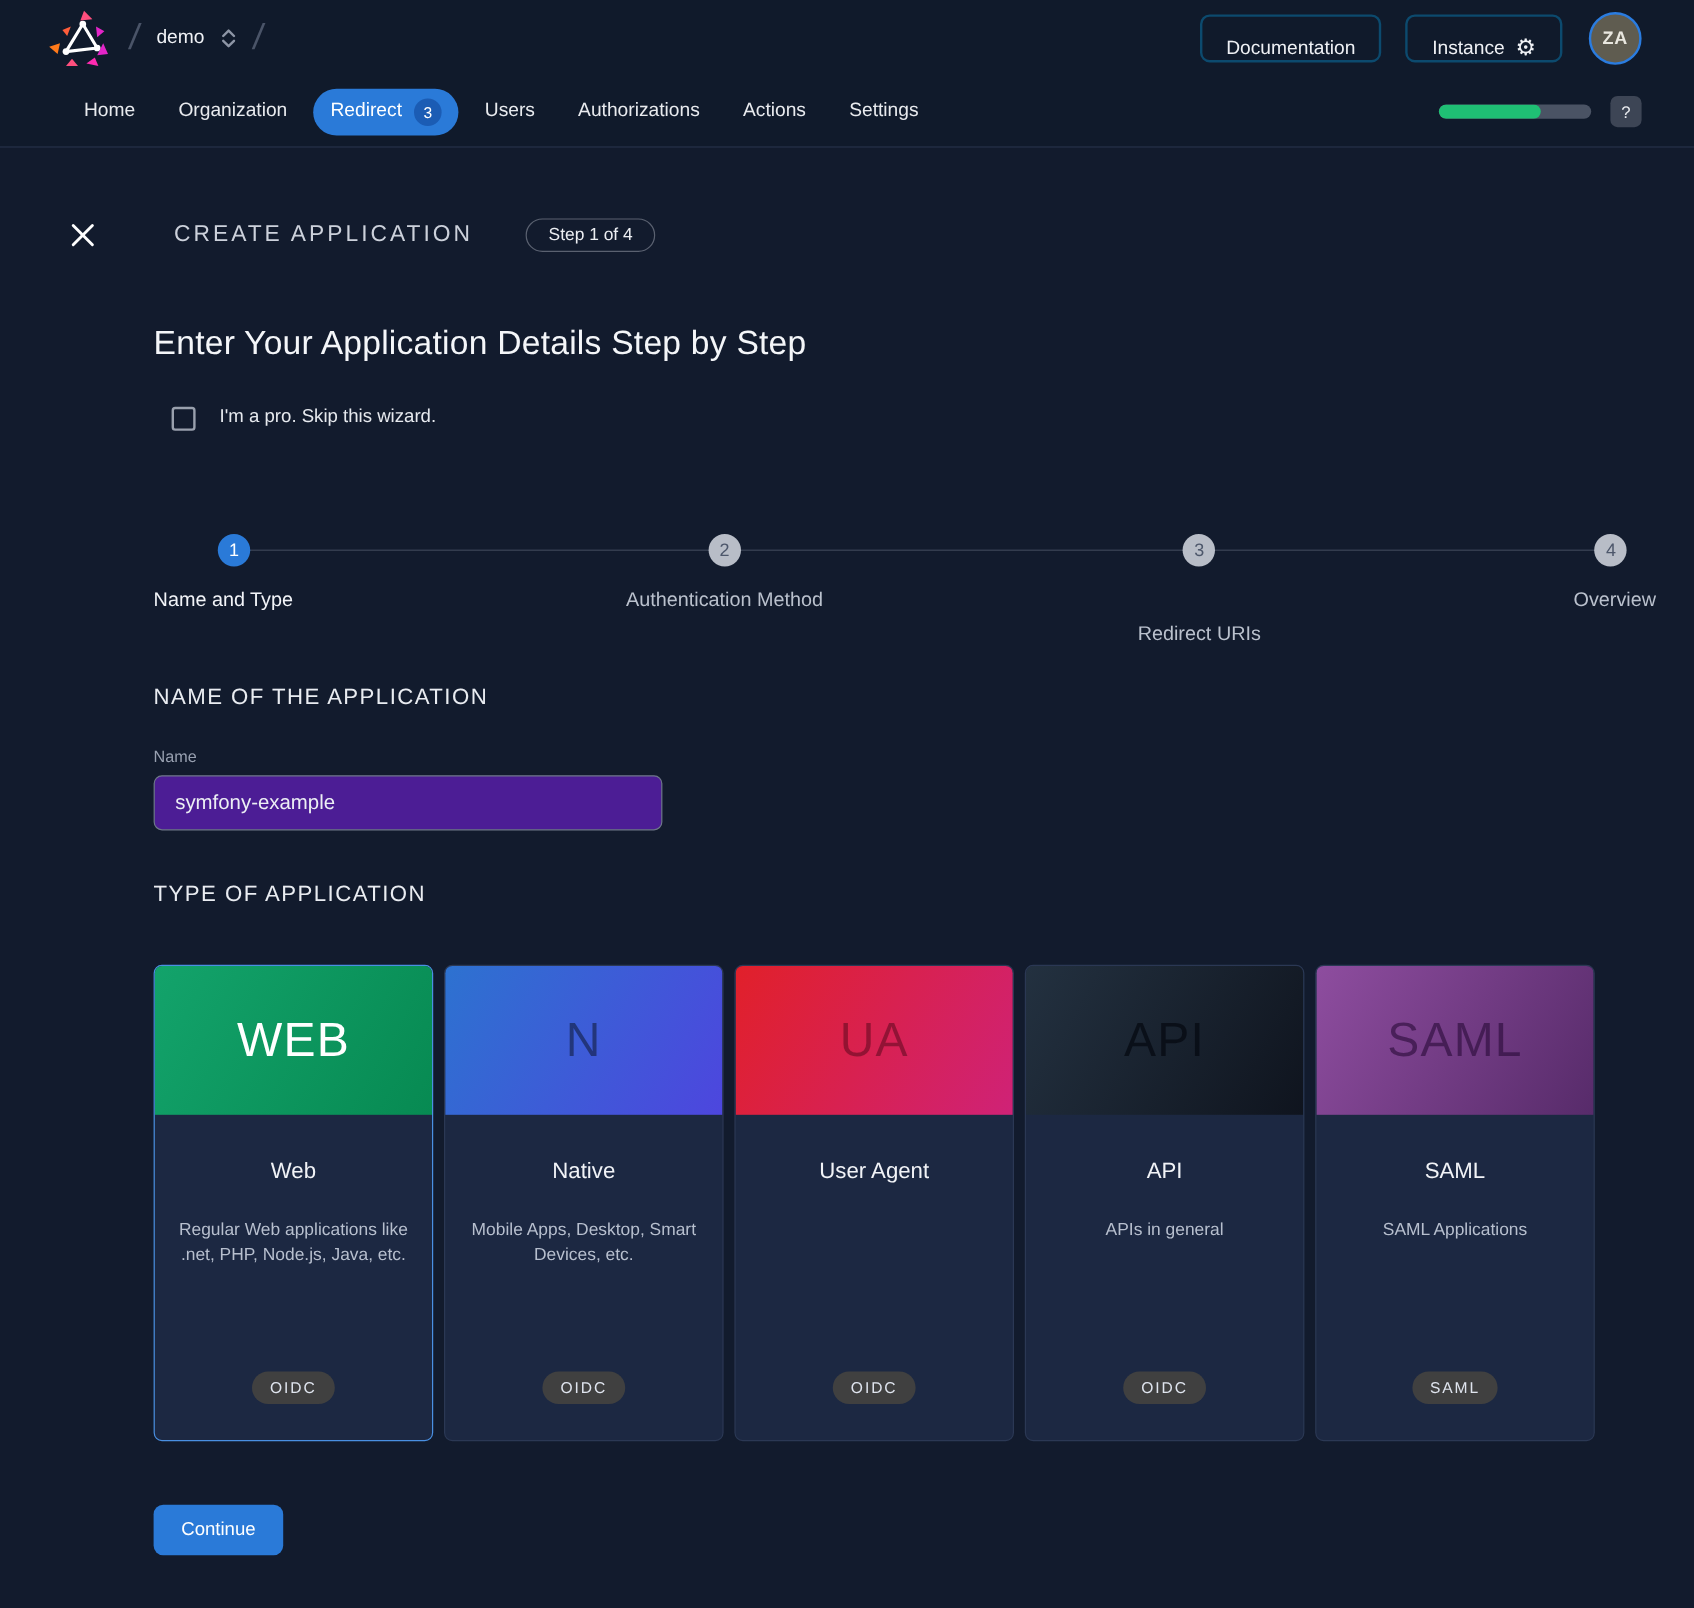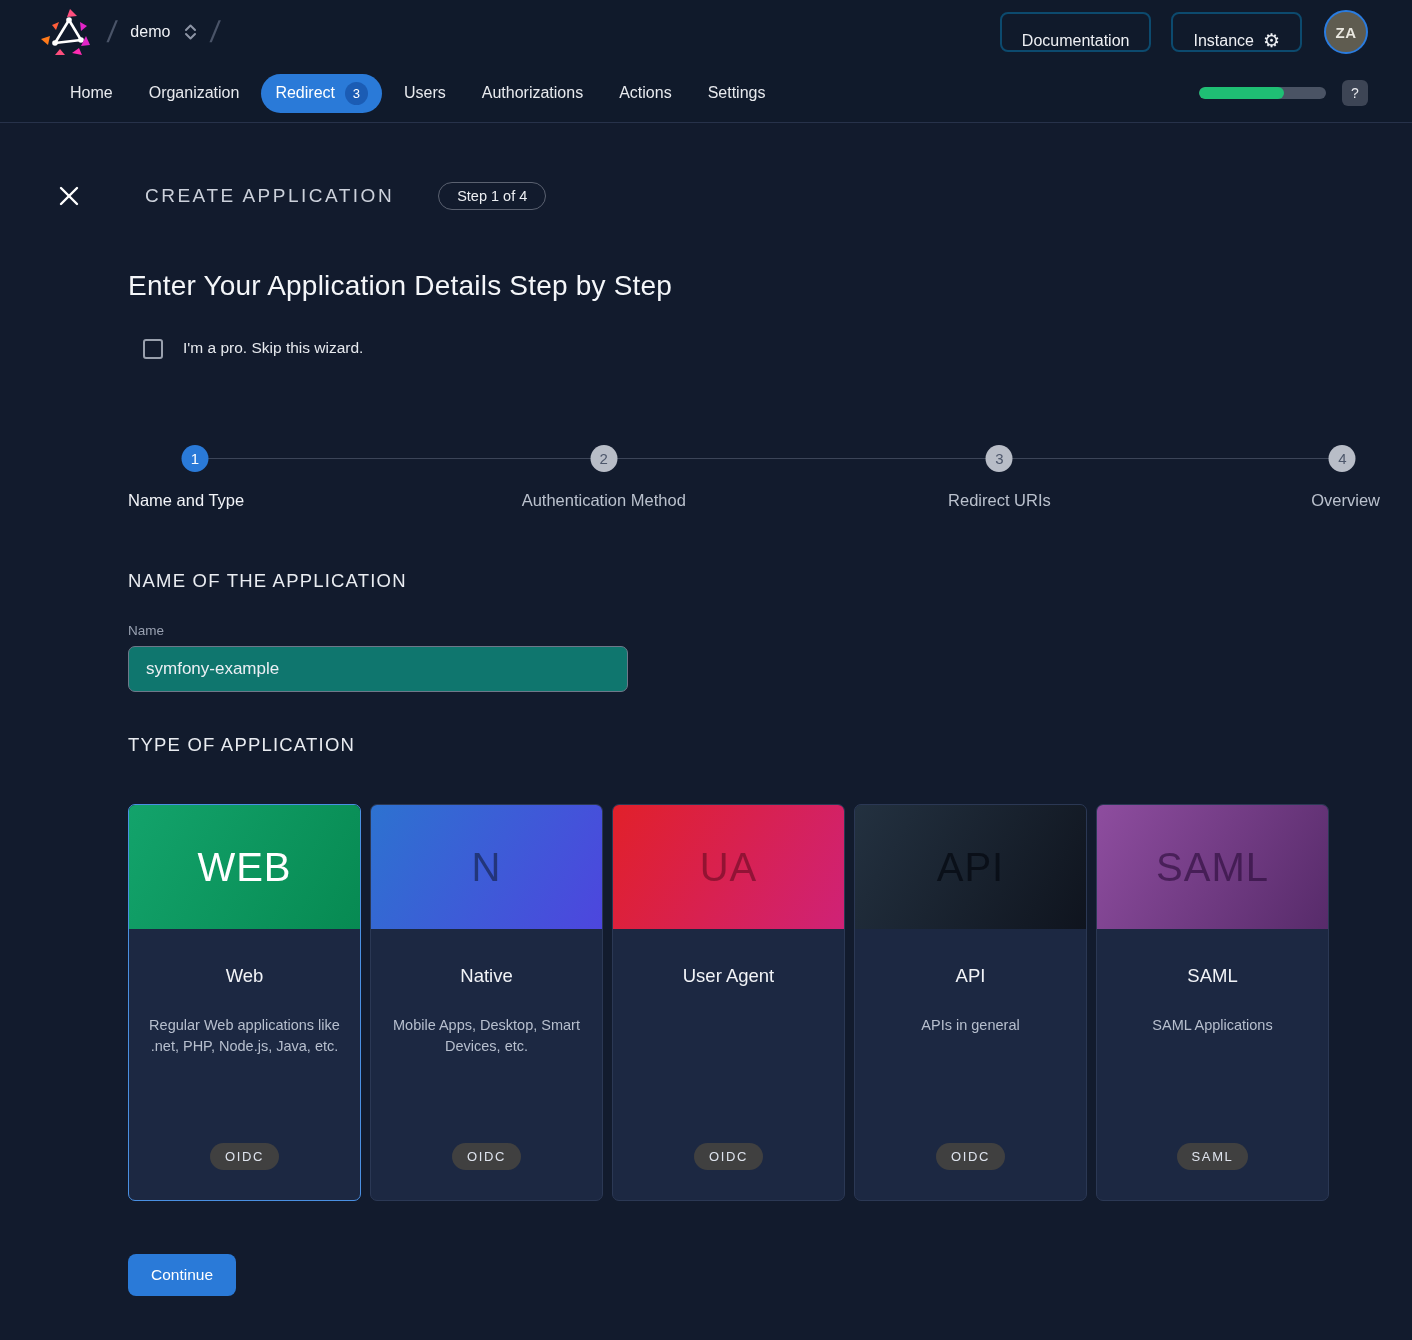--- a/index.html
+++ b/index.html
@@ -76,31 +76,31 @@
     width:27px; height:27px; border-radius:50%; background:#b8bdc7; color:#4d576b;
     display:flex; align-items:center; justify-content:center; font-size:15px;
   }
   .step .label { position:absolute; top:46px; font-size:16.5px; color:#bac1cd; white-space:nowrap; }
   .step-1 .circle { left:5.35%; }
   .step-2 .circle { left:38.0%; }
   .step-3 .circle { left:69.6%; }
   .step-4 .circle { left:97.0%; }
   .step-1 .label { left:0; }
   .step-2 .label { left:38.0%; transform:translateX(-50%); }
-  .step-3 .label { left:69.6%; transform:translateX(-50%); }
+  .step-3 .label { left:69.6%; transform:translateX(-50%);margin-top:28px; }
   .step-4 .label { right:0; }
   .step.active .circle { background:#2a7ad8; color:#fff; }
   .step.active .label { color:#f2f4f8; }
   
   .section-title { font-size:18.5px; letter-spacing:1.2px; color:#e9ecf1; font-weight:400; }
   .name-section { margin-top:55px; }
   .field-label { margin-top:31px; font-size:13.5px; color:#98a0b0; }
   .name-input {
-    margin-top:8px; width:500px; height:46px; border-radius:7px;
-    border:1px solid #6e7889; background:#0f766e; color:#eceff4;
+    margin-top:8px; width:424px; height:46px; border-radius:7px;
+    border:1px solid #6e7889; background:#4c1d95; color:#eceff4;
     font-size:17px; padding:0 17px; font-family:"Liberation Sans", sans-serif; outline:none;
   }
   .type-section { margin-top:42px; }
   
   .cards { display:flex; gap:9px; margin-top:48px; }
   .card {
     width:233px; height:397px; border-radius:7px; overflow:hidden;
     background:#1c2842; border:1px solid #2b3854; display:flex; flex-direction:column; cursor:pointer;
   }
   .card.selected { border:1px solid #4a90e2; }

